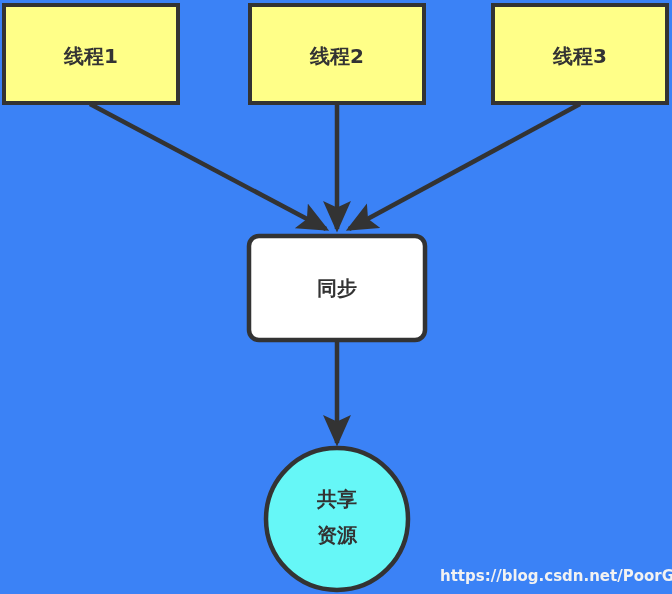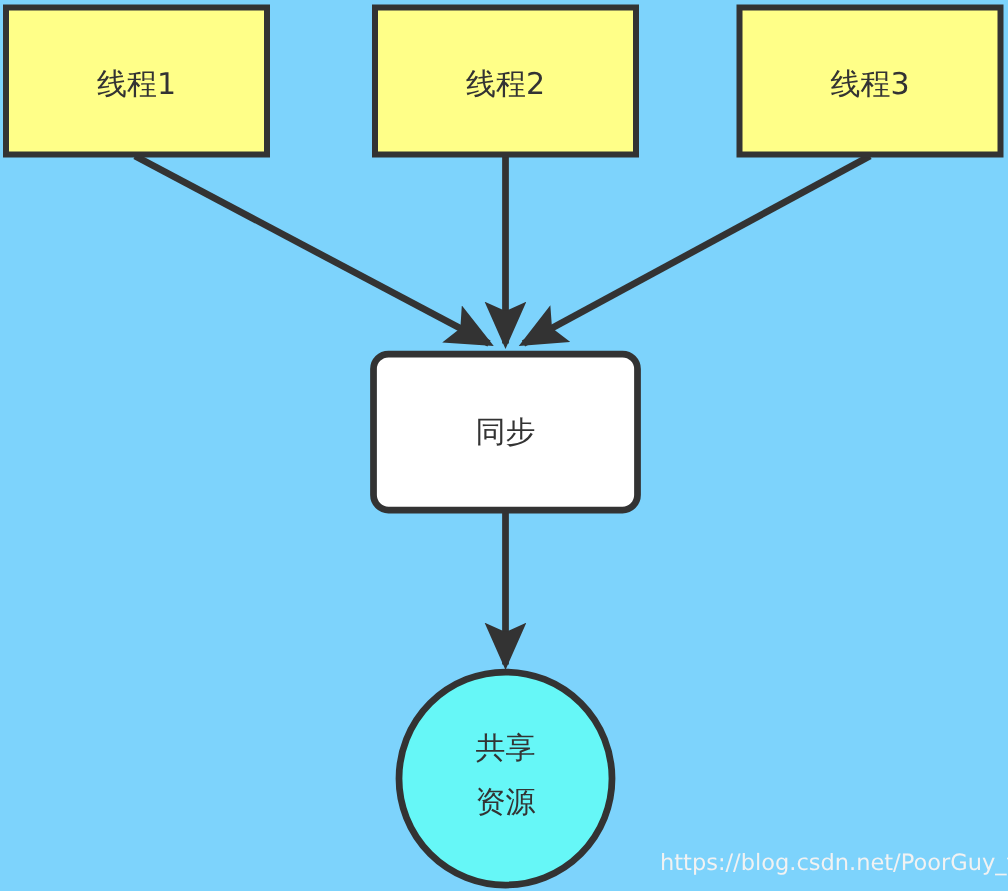--- a/index.html
+++ b/index.html
@@ -7,22 +7,23 @@
     padding: 0;
     background: #ffffff;
   }
   body {
     font-family: "DejaVu Sans", "Liberation Sans", sans-serif;
   }
   #canvas {
     position: relative;
     width: 672px;
     height: 594px;
-    background: #7dd3fc;
+    background: #3b82f6;
     overflow: hidden;
+    font-weight: bold;
   }
   #diagram-svg {
     position: absolute;
     top: 0;
     left: 0;
     width: 672px;
     height: 594px;
   }
   .node-label {
     font-family: "DejaVu Sans", "Liberation Sans", sans-serif;

